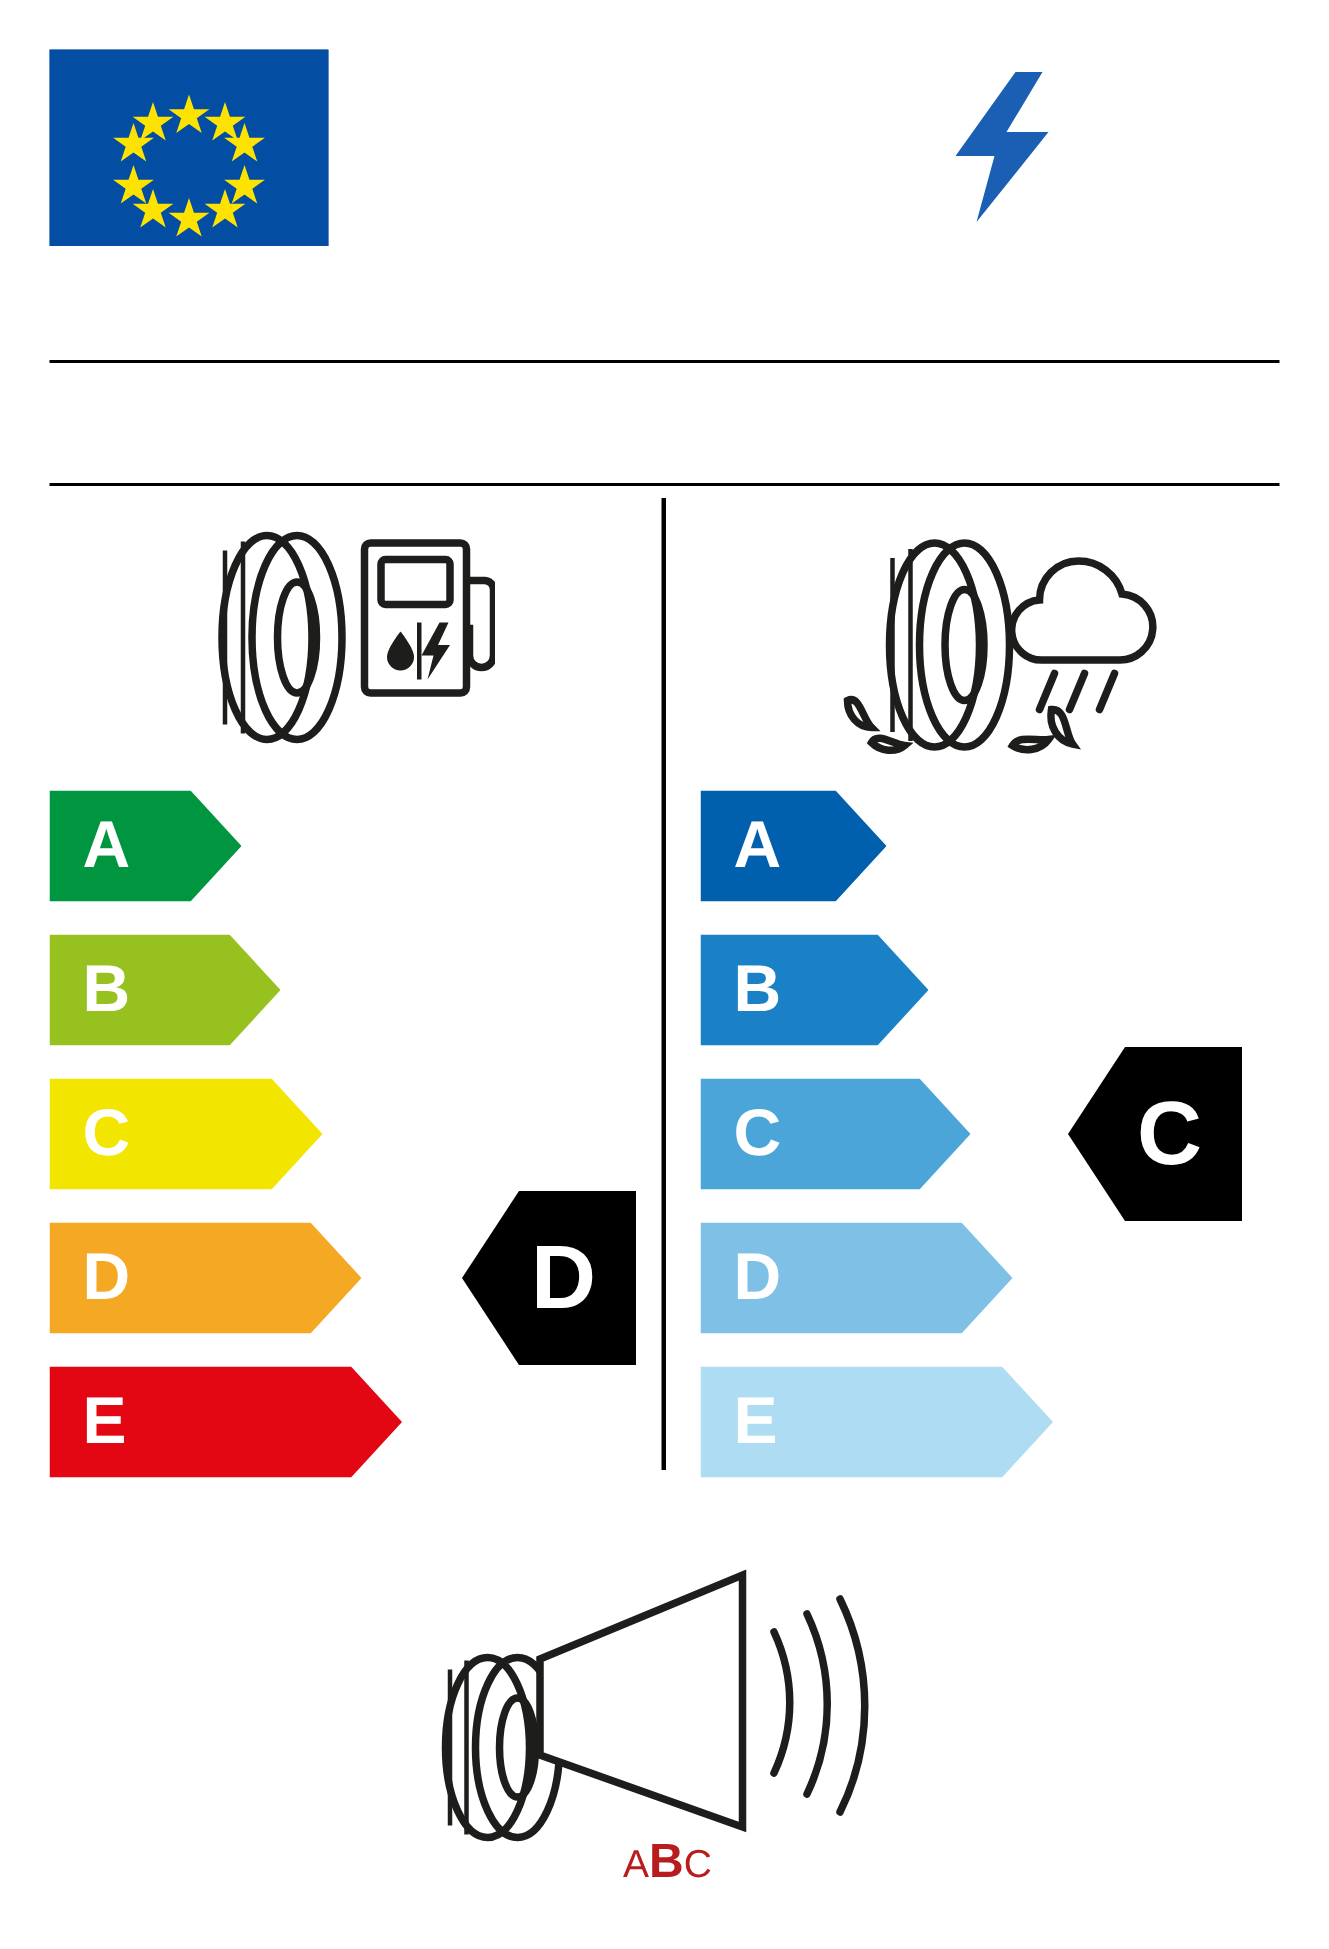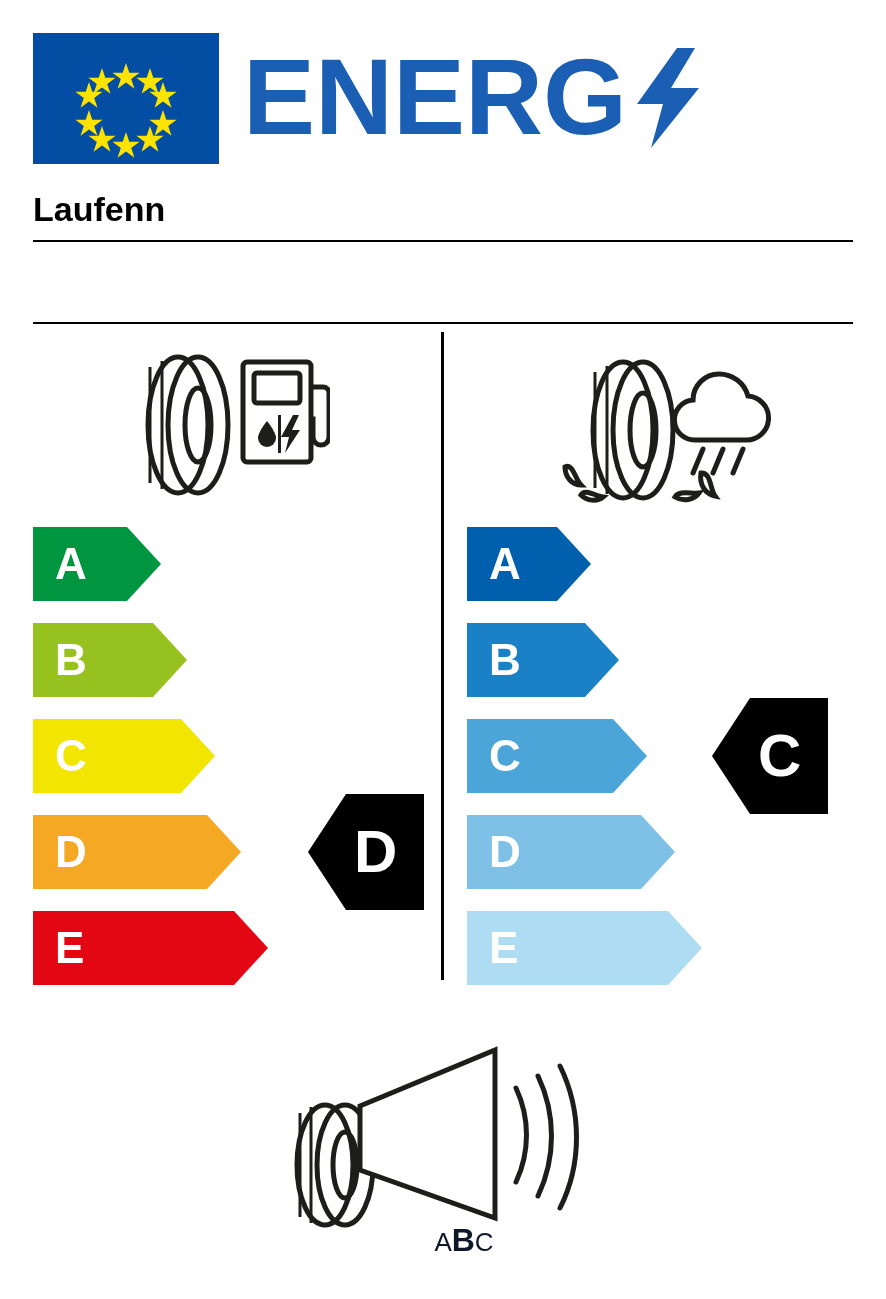--- a/index.html
+++ b/index.html
@@ -113,25 +113,25 @@
     left: 365px;
     top: 1106px;
     width: 120px;
     text-align: center;
     font-size: 40px;
     font-weight: normal;
     color: #000;
   }
   .noise-classes {
     position: absolute;
-    left: 404px;
+    left: 385px;
     top: 1222px;
     width: 120px;
     text-align: center;
-    color: #0f172a;
+    color: #b91c1c;
     font-size: 26px;
   }
   .noise-classes .sel {
     font-size: 32px;
     font-weight: bold;
   }
 </style>
 </head>
 <body>
 
@@ -148,29 +148,27 @@
         <polygon points="129,55 132.3,64.8 142.6,64.8 134.2,70.9 137.5,80.7 129,74.6 120.5,80.7 123.8,70.9 115.4,64.8 125.7,64.8" transform="translate(1,-6)"></polygon>
         <polygon points="57,79 60.3,88.8 70.6,88.8 62.2,94.9 65.5,104.7 57,98.6 48.5,104.7 51.8,94.9 43.4,88.8 53.7,88.8" transform="translate(-1,-2)"></polygon>
         <polygon points="129,79 132.3,88.8 142.6,88.8 134.2,94.9 137.5,104.7 129,98.6 120.5,104.7 123.8,94.9 115.4,88.8 125.7,88.8" transform="translate(1,-2)"></polygon>
         <polygon points="72,96 75.3,105.8 85.6,105.8 77.2,111.9 80.5,121.7 72,115.6 63.5,121.7 66.8,111.9 58.4,105.8 68.7,105.8" transform="translate(-3,-3)"></polygon>
         <polygon points="114,96 117.3,105.8 127.6,105.8 119.2,111.9 122.5,121.7 114,115.6 105.5,121.7 108.8,111.9 100.4,105.8 110.7,105.8" transform="translate(3,-3)"></polygon>
         <polygon points="93,102 96.3,111.8 106.6,111.8 98.2,117.9 101.5,127.7 93,121.6 84.5,127.7 87.8,117.9 79.4,111.8 89.7,111.8" transform="translate(0,-3)"></polygon>
       </g>
     </svg>
   </div>
 
-  <div class="energ-word">ENERG</div>
 
   <div class="energ-bolt">
     <svg width="68" height="100" viewBox="0 0 68 100" aria-hidden="true">
       <polygon points="40,0 0,56 26,56 14,100 62,40 34,40 58,0" fill="#1a5fb4"></polygon>
     </svg>
   </div>
 
-  <div class="brand">Laufenn</div>
   <div class="rule rule-under-brand"></div>
   <div class="rule rule-top-class"></div>
   <div class="rule divider-vert"></div>
 
   <div class="pic-fuel">
     <svg width="210" height="160" viewBox="0 0 210 160" aria-hidden="true">
       <g fill="none" stroke="#1d1d1b" stroke-width="5">
         <ellipse cx="58" cy="80" rx="30" ry="68"></ellipse>
         <ellipse cx="78" cy="80" rx="30" ry="68"></ellipse>
         <ellipse cx="78" cy="80" rx="13" ry="37"></ellipse>

